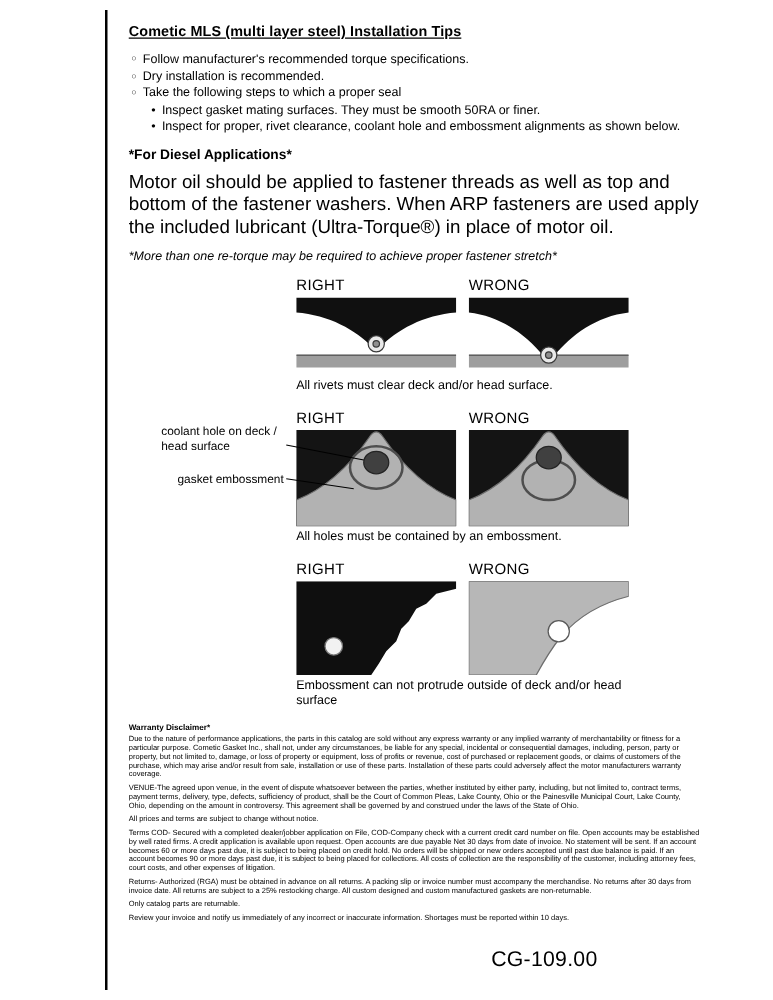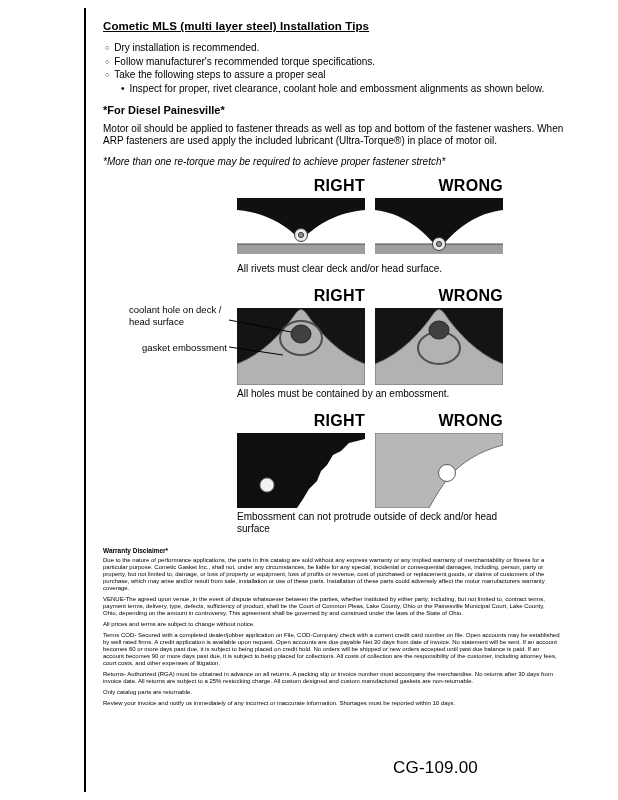--- a/index.html
+++ b/index.html
@@ -11,26 +11,26 @@
 
   .title { font-size:11.5px; font-weight:bold; text-decoration:underline; margin-bottom:9px; letter-spacing:.1px; }
 
   .tips { font-size:10px; line-height:1.35; }
   .tip { margin-left:2px; }
   .tip::before { content:"\25CB"; font-size:7px; margin-right:5px; vertical-align:1px; }
   .subtip { margin-left:18px; }
   .subtip::before { content:"\2022"; font-size:10px; margin-right:5px; }
 
   .diesel-heading { font-size:11px; font-weight:bold; margin-top:9px; margin-bottom:7px; }
-  .para { font-size:10px; line-height:1.22; margin-bottom:9px; }
+  .para { font-size:15px; line-height:1.22; margin-bottom:9px; }
   .note { font-size:10px; margin-bottom:10px;font-style:italic; }
 
   .figures { width:266px; margin-left:134px; }
   .fig-headers { display:flex; gap:10px; margin-bottom:3px; }
-  .fig-headers .hdr { width:128px; text-align:right; font-size:16px; letter-spacing:.3px;font-weight:bold; }
+  .fig-headers .hdr { width:128px; text-align:left; font-size:12px; letter-spacing:.3px; }
   .figs { display:flex; gap:10px; position:relative; }
   .fig { width:128px; }
   .fig svg { display:block; }
   .caption { font-size:10px; margin-top:3px; margin-bottom:12px; line-height:1.2; }
   .fig-group { margin-bottom:10px; }
 
   .callout { position:absolute; right:100%; margin-right:10px; font-size:9.5px; line-height:1.18; }
   .callout-1 { top:-4px; width:98px; text-align:left; }
   .callout-2 { top:34px; width:120px; text-align:right; white-space:nowrap; }
   .callout-lines { position:absolute; left:-150px; top:0; pointer-events:none; }
@@ -45,27 +45,28 @@
 <body>
 
 <div class="page">
   <div class="left-rule"></div>
 
   <div class="content">
 
     <div class="title">Cometic MLS (multi layer steel) Installation Tips</div>
 
     <div class="tips">
+      <div class="tip"><span>Follow manufacturer's recommended torque specifications.</span></div>
       <div class="tip"><span>Dry installation is recommended.</span></div>
-      <div class="tip"><span>Follow manufacturer's recommended torque specifications.</span></div>
-      <div class="tip"><span>Take the following steps to assure a proper seal</span></div>
+      <div class="tip"><span>Take the following steps to which a proper seal</span></div>
+      <div class="subtip"><span>Inspect gasket mating surfaces.  They must be smooth 50RA or finer.</span></div>
       <div class="subtip"><span>Inspect for proper, rivet clearance, coolant hole and embossment alignments as shown below.</span></div>
     </div>
 
-    <div class="diesel-heading">*For Diesel Painesville*</div>
+    <div class="diesel-heading">*For Diesel Applications*</div>
     <div class="para">Motor oil should be applied to fastener threads as well as top and bottom of the fastener washers. When ARP fasteners are used apply the included lubricant (Ultra-Torque®) in place of motor oil.</div>
     <div class="note">*More than one re-torque may be required to achieve proper fastener stretch*</div>
 
     <div class="figures">
 
       <div class="fig-group">
         <div class="fig-headers">
           <div class="hdr">RIGHT</div>
           <div class="hdr">WRONG</div>
         </div>

